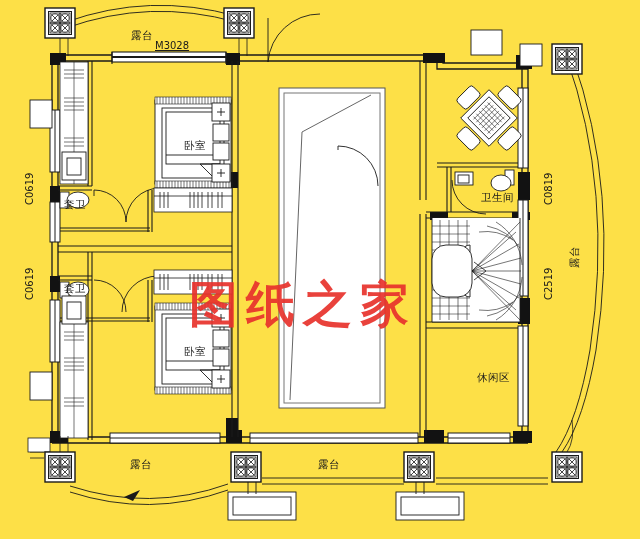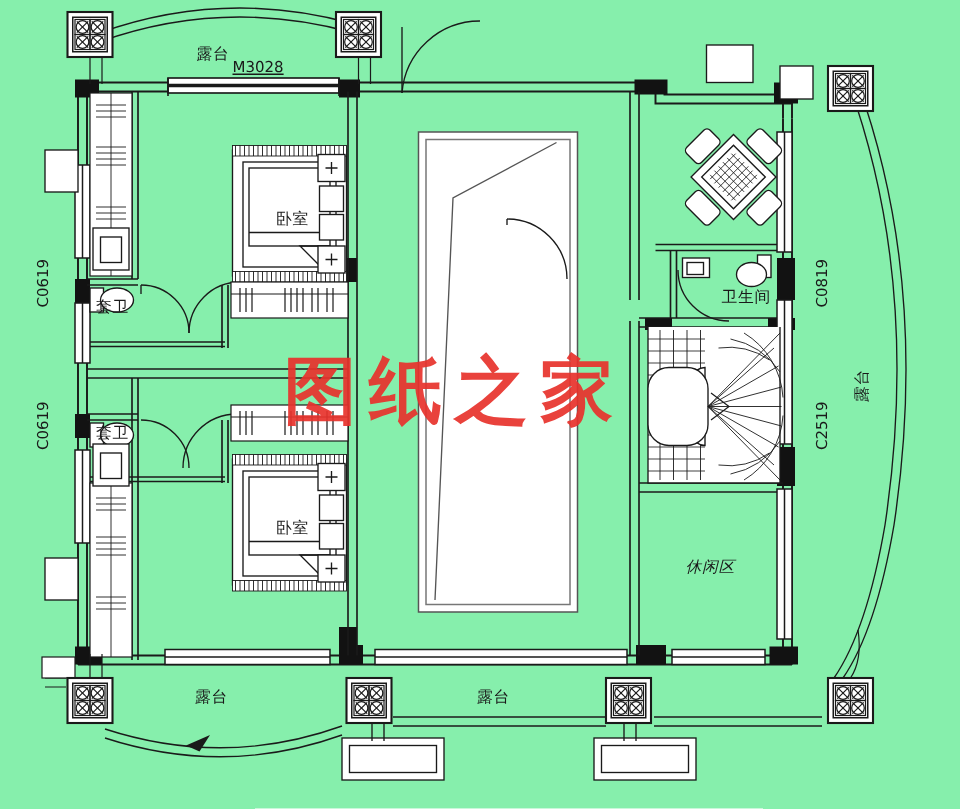--- a/index.html
+++ b/index.html
@@ -1,21 +1,21 @@
 <!DOCTYPE html>
 <html><head>
 <meta charset="utf-8">
 <title>Floor Plan</title>
 <style>
   html,body{margin:0;padding:0;background:#ffffff;}
   body{
     font-family:"DejaVu Sans","Liberation Sans",sans-serif;
     width:640px;height:539px;overflow:hidden;position:relative;
   }
-  #stage{position:absolute;left:0;top:0;width:640px;height:539px;background:#86efac;}
+  #stage{position:absolute;left:0;top:0;width:640px;height:539px;background:#fde047;}
   svg.plan{position:absolute;left:0;top:0;width:640px;height:539px;}
   .lbl{
     position:absolute;
     font-family:"DejaVu Sans","Liberation Sans",sans-serif;
     font-size:10px;color:#1a1a1a;white-space:nowrap;
     letter-spacing:0.5px;
   }
   .lbl.cn{font-size:10.5px;}
   .lbl.code{font-size:10px;letter-spacing:0px;}
   .vert{
@@ -25,20 +25,21 @@
   .wm{
     position:absolute;
     color:#e8322c;
     font-family:"DejaVu Serif","Liberation Serif",serif;
     font-size:49px;
     font-weight:700;
     letter-spacing:8px;
     opacity:.92;
     white-space:nowrap;
     pointer-events:none;
+    margin-top:44px;
   }
 </style>
 </head>
 <body>
 
 <div id="stage">
 
   <svg class="plan" viewBox="0 0 640 539">
     <defs>
 
@@ -417,21 +418,21 @@
   <div class="lbl cn" style="left:131px;top:29px;">露台</div>
   <div class="lbl cn vert" style="left:568px;top:268px;">露台</div>
   <div class="lbl cn" style="left:130px;top:458px;">露台</div>
   <div class="lbl cn" style="left:318px;top:458px;">露台</div>
 
   <div class="lbl cn" style="left:184px;top:139px;">卧室</div>
   <div class="lbl cn" style="left:184px;top:345px;">卧室</div>
   <div class="lbl cn" style="left:64px;top:198px;">套卫</div>
   <div class="lbl cn" style="left:64px;top:282px;">套卫</div>
   <div class="lbl cn" style="left:481px;top:191px;text-align:center;">卫生间</div>
-  <div class="lbl cn" style="left:457px;top:371px;font-style:italic;">休闲区</div>
+  <div class="lbl cn" style="left:477px;top:371px;">休闲区</div>
 
   <div class="lbl code" style="left:155px;top:40px;text-decoration:underline;">M3028</div>
   <div class="lbl code vert" style="left:24px;top:205px;">C0619</div>
   <div class="lbl code vert" style="left:24px;top:300px;">C0619</div>
   <div class="lbl code vert" style="left:543px;top:205px;">C0819</div>
   <div class="lbl code vert" style="left:543px;top:300px;">C2519</div>
 
   <div class="wm" style="left: 189px; top: 228px; color: rgb(232, 50, 44);">图纸之家</div>
 
 </div>

